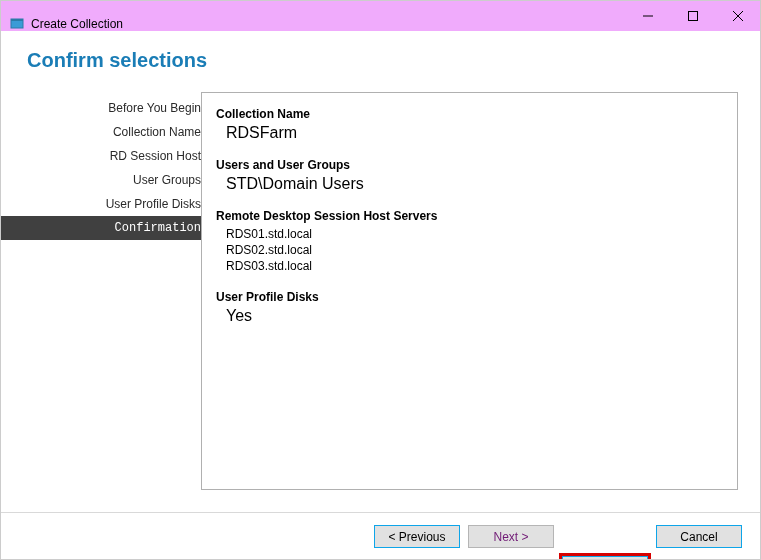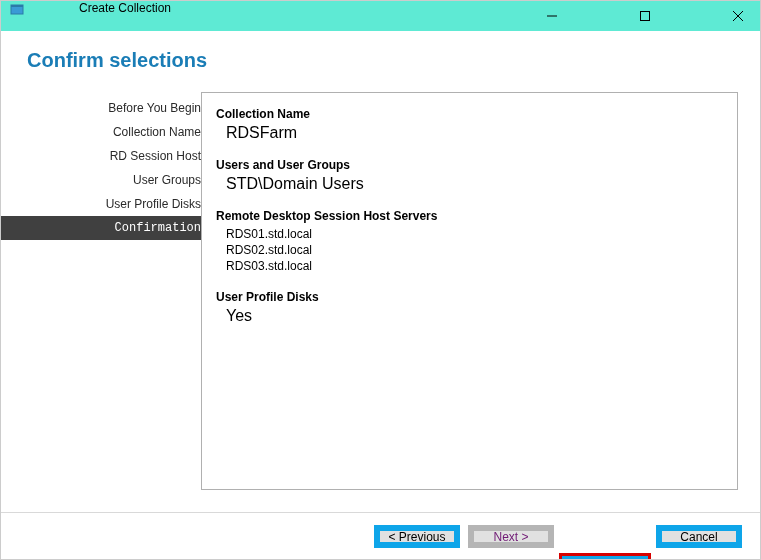--- a/index.html
+++ b/index.html
@@ -10,24 +10,23 @@
     color: #000;
     background: #fff;
     width: 761px;
     height: 560px;
     overflow: hidden;
     border: 1px solid #ccc;
   }
   .titlebar {
     height: 30px;
     display: flex;
-    align-items: flex-start;
+    align-items: flex-end;
     padding: 0 0 0 8px;
-    background: #5eead4;
-    gap: 48px;
+    background: #f0abfc;
   }
   .titlebar .icon {
     width: 16px; height: 16px;
     margin-right: 6px;
     display:flex; align-items:center; justify-content:center;
   }
   .titlebar .title { font-size: 12px; color:#000; flex:0 0 auto; }
   .titlebar .spacer { flex:1; }
   .winbtn {
     width: 45px; height: 30px;
@@ -94,21 +93,21 @@
   .footer {
     display:flex;
     justify-content:flex-end;
     gap: 8px;
     padding: 12px 18px 0 0;
   }
   .btn {
     width: 86px;
     height: 23px;
     font-size: 12px;
-    border: 6px solid #0ea5e9;
+    border: 1px solid #0ea5e9;
     background: #e1e1e1;
     display:flex; align-items:center; justify-content:center;
     cursor: pointer;
   }
   .btn.disabled {
     color: #701a75;
     border-color:#b5b5b5;
     cursor: default;
   }
   .btn.highlight {

